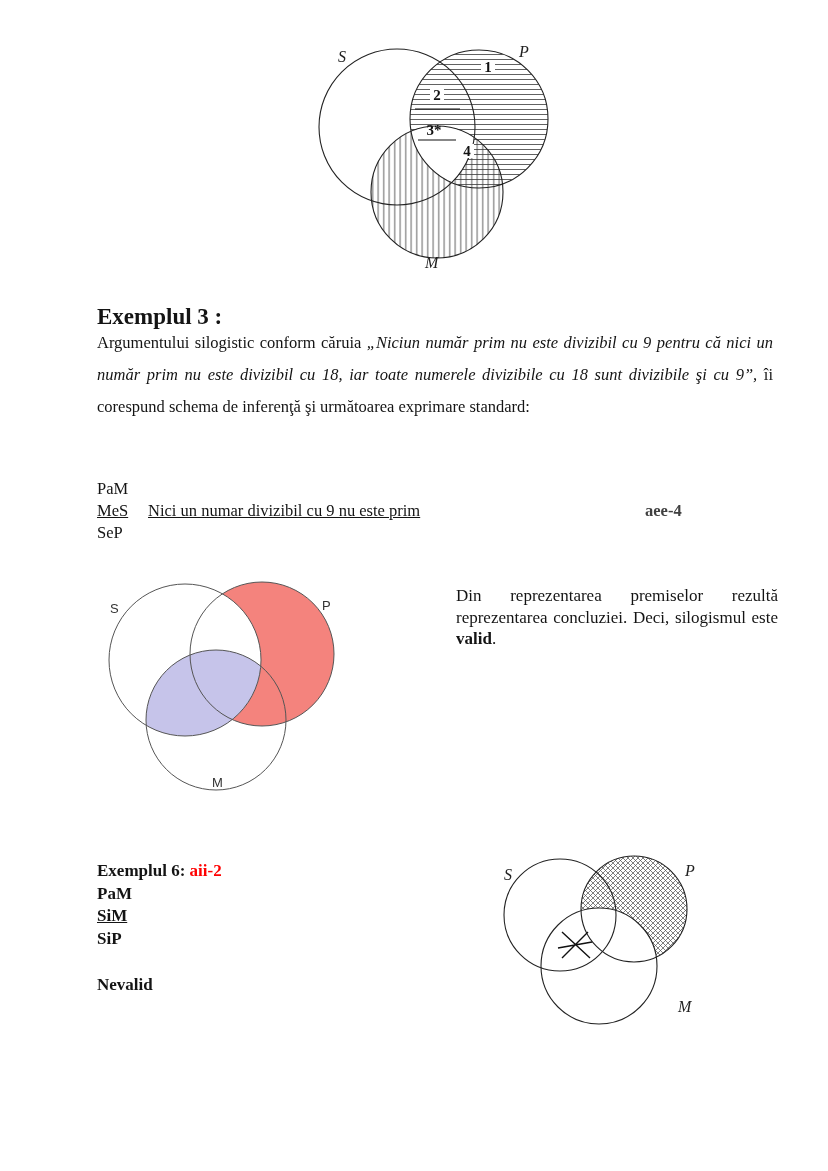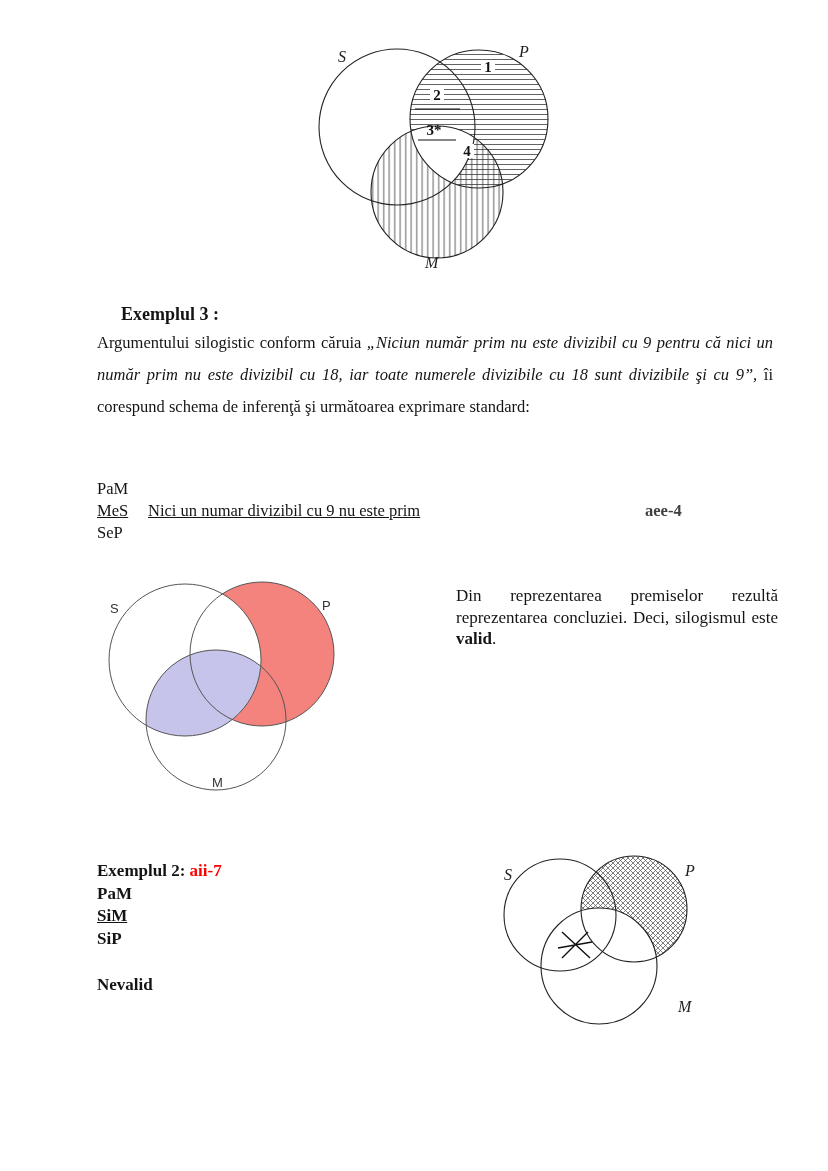--- a/index.html
+++ b/index.html
@@ -7,21 +7,21 @@
   body {
     width:828px; height:1171px; position:relative; overflow:hidden;
     font-family:"Liberation Serif","DejaVu Serif",serif; color:#141414;
   }
   .abs { position:absolute; }
   .venn { display:block; }
   .venn text { font-family:"Liberation Serif","DejaVu Serif",serif; }
   .venn .lbl { font-style:italic; font-size:16px; fill:#222; }
   .venn .num { font-weight:bold; font-size:15px; fill:#111; }
   .venn2 text { font-family:"Liberation Sans","DejaVu Sans",sans-serif; font-style:normal; font-size:13px; fill:#333; }
-  .heading { font-size:18px; font-weight:bold;margin-left:24px; }
+  .heading { font-size:23px; font-weight:bold; }
   .para { font-size:16.5px; line-height:32px; text-align:justify; }
   .italic { font-style:italic; }
   .syll { font-size:16.5px; line-height:22px; }
   .syll-row { display:flex; position:relative; }
   .syll-code { width:51px; flex:0 0 51px; }
   .underlined { text-decoration:underline; }
   .badge { position:absolute; left:548px; top:0; color:#404040; font-weight:bold; }
   .validnote { font-size:17px; line-height:21.5px; text-align:justify; }
   .validnote b { font-weight:bold; }
   .ex4 { font-size:17px; font-weight:bold; line-height:22.5px; }
@@ -115,21 +115,21 @@
   <text x="230" y="30">P</text>
   <text x="120" y="207">M</text>
 </svg>
 
 <div class="abs validnote" style="left:456px; top:585px; width:322px;">
   <span>Din reprezentarea premiselor rezultă reprezentarea concluziei. Deci, silogismul este </span><b>valid</b><span>.</span>
 </div>
 
 <div class="abs ex4" style="left:97px; top:860px;">
   <div>
-    <span>Exemplul 2</span><span>: </span><span class="red">aii-7</span>
+    <span>Exemplul 6</span><span>: </span><span class="red">aii-2</span>
   </div>
   <div>PaM</div>
   <div class="underlined">SiM</div>
   <div>SiP</div>
   <div class="verdict">Nevalid</div>
 </div>
 
 <svg class="abs venn venn3" style="left:488px; top:848px;" width="225" height="190" viewBox="0 0 225 190">
   <defs>
     <pattern id="crossH" width="5" height="5" patternUnits="userSpaceOnUse">

